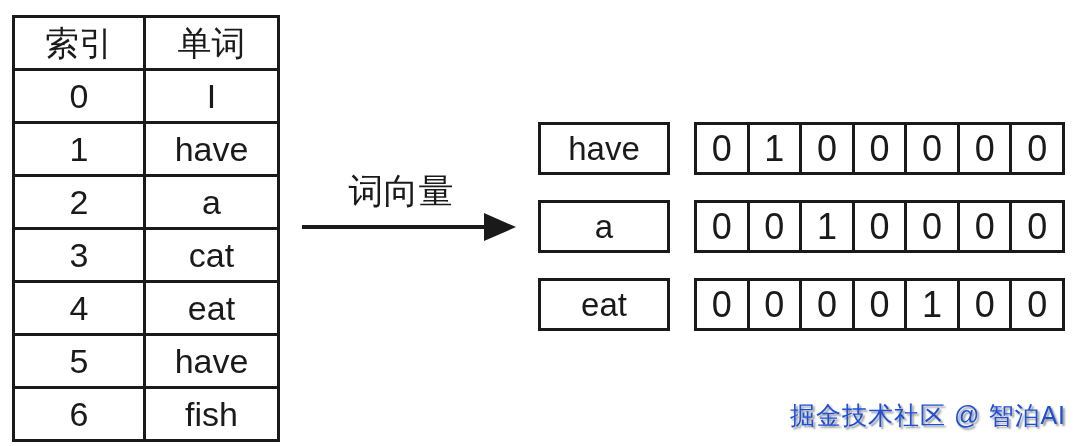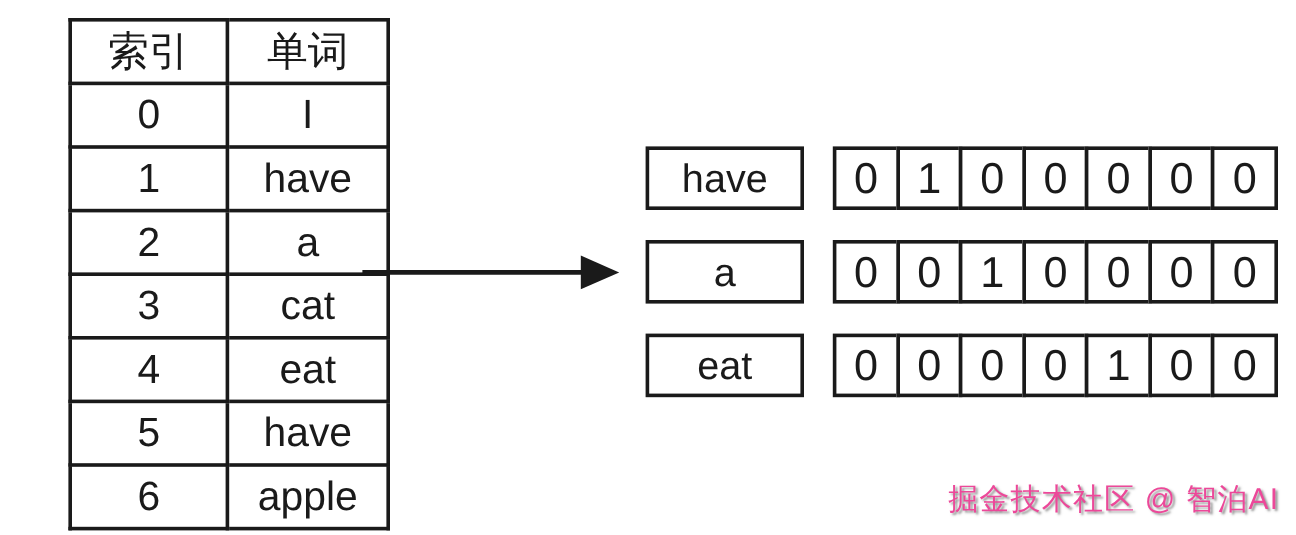--- a/index.html
+++ b/index.html
@@ -9,21 +9,21 @@
     font-family: "Liberation Sans", "DejaVu Sans", sans-serif;
     color: #1a1a1a;
     overflow: hidden;
   }
   .canvas { position: relative; width: 1080px; height: 446px; background: #ffffff; }
 
   
   table.vocab {
     position: absolute; left: 12px; top: 15px;
     width: 265px;
-    border-collapse: collapse; table-layout: fixed; margin-left: 45px;
+    border-collapse: collapse; table-layout: fixed;
   }
   table.vocab th, table.vocab td {
     border: 3px solid #1a1a1a;
     height: 50px;
     padding: 0;
     text-align: center; vertical-align: middle;
     font-size: 34px; font-weight: 400;
     line-height: 1;
   }
   table.vocab col.c-index { width: 131px; }
@@ -56,21 +56,21 @@
   }
   .vcell:first-child { margin-left: 0; }
   .row1 { top: 122px; }
   .row2 { top: 200px; }
   .row3 { top: 278px; }
 
   
   .watermark {
     position: absolute; right: 14px; top: 399px;
     font-size: 25px; letter-spacing: 1px;
-    color: #ec4899;
+    color: #1d4ed8;
     text-shadow: 2px 2px 2px rgba(125,125,125,0.85);
     white-space: nowrap;
   }
 </style>
 </head>
 <body>
 
 <div class="canvas">
 
   <table class="vocab">
@@ -104,25 +104,26 @@
       <tr>
         <td>4</td>
         <td>eat</td>
       </tr>
       <tr>
         <td>5</td>
         <td>have</td>
       </tr>
       <tr>
         <td>6</td>
-        <td>apple</td>
+        <td>fish</td>
       </tr>
     </tbody>
   </table>
 
+  <div class="arrow-label">词向量</div>
   <svg class="arrow" width="222" height="48" viewBox="0 0 222 48" aria-hidden="true">
     <line x1="4" y1="24" x2="190" y2="24" stroke="#1a1a1a" stroke-width="4"></line>
     <polygon points="186,10 218,24 186,38" fill="#1a1a1a"></polygon>
   </svg>
 
   <div class="word-box row1">have</div>
   <div class="vector row1">
     <div class="vcell">0</div>
     <div class="vcell">1</div>
     <div class="vcell">0</div>

